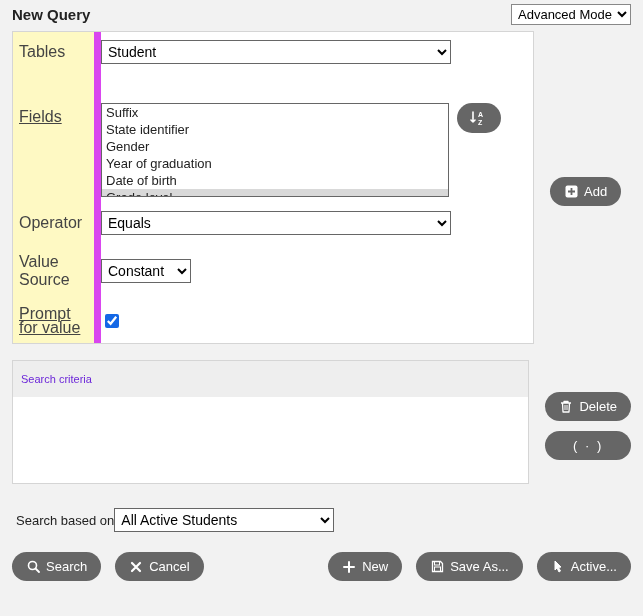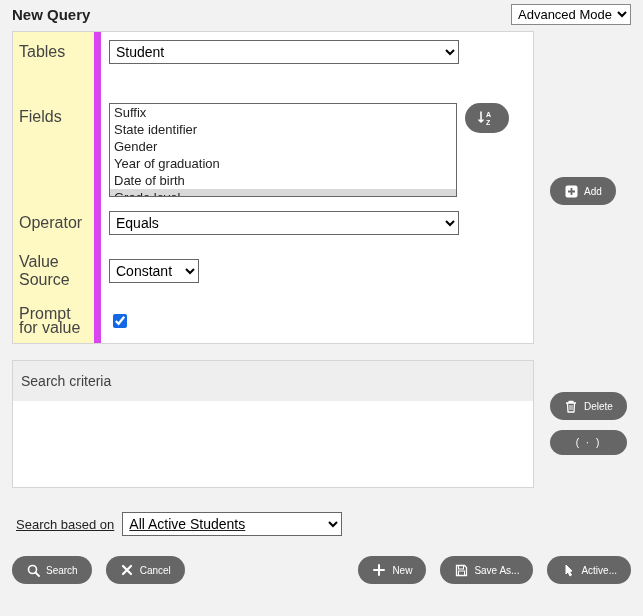--- a/index.html
+++ b/index.html
@@ -47,24 +47,24 @@
   .form-label {
     width: 88px;
     padding: 10px 6px 10px 6px;
     background: #fef9c3;
     color: #444;
     font-size: 16px;
     border-right: 7px solid #d946ef;
     display: flex;
     align-items: center;
   }
-  .form-label.top { align-items: flex-start; }
+  .form-label.top { align-items: flex-start; text-decoration: underline; }
   .form-control-cell {
     flex: 1;
-    padding: 8px 8px;
+    padding: 8px 0;
     display: flex;
     align-items: center;
     gap: 8px;
   }
   select.wide {
     width: 350px;
     font-size: 14px;
     padding: 2px 2px;
     border: 1px solid #666;
     background: #fff;
@@ -113,21 +113,21 @@
     display: flex;
     flex-direction: column;
     gap: 10px;
   }
   .pill-btn {
     background: #666;
     color: #fff;
     border: none;
     border-radius: 16px;
     padding: 7px 14px;
-    font-size: 10px;
+    font-size: 13px;
     display: inline-flex;
     align-items: center;
     gap: 6px;
     cursor: pointer;
     white-space: nowrap;
   }
   .pill-btn .ico {
     display: inline-flex;
     width: 14px;
     height: 14px;
@@ -140,36 +140,34 @@
     accent-color: #1468e6;
   }
   .criteria-panel {
     width: 522px;
     margin-top: 16px;
     border: 1px solid #d5d5d5;
     background: #fff;
   }
   .criteria-header {
     background: #eeeeee;
-    color: #404040;
-    font-size: 14px;
+    color: #6d28d9;
+    font-size: 11px;
     padding: 12px 8px;
   }
   .criteria-body {
     height: 86px;
     overflow-y: scroll;
     background: #fff;
   }
   .search-based-row {
     display: flex;
     align-items: center;
-    gap: 8px;
     padding: 24px 0 0 4px;
     font-size: 13px;
-    text-decoration: underline;
   }
   .bottom-bar {
     display: flex;
     align-items: center;
     padding: 20px 0 0 0;
     gap: 14px;
   }
   .bottom-bar .spacer { flex: 1; }
   svg { display: block; }
 </style>

